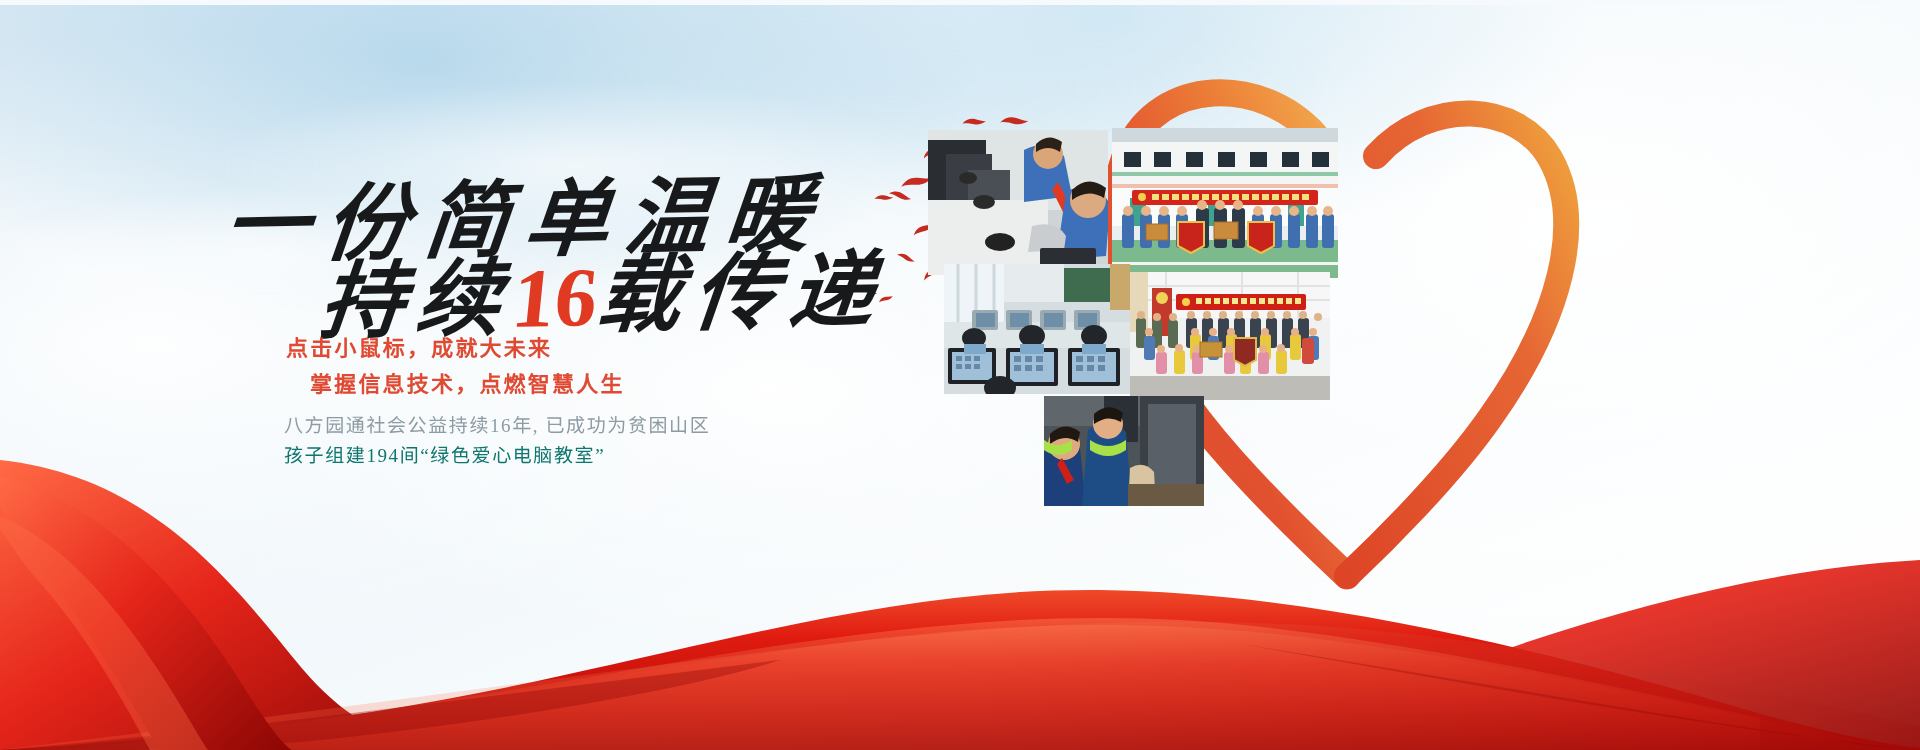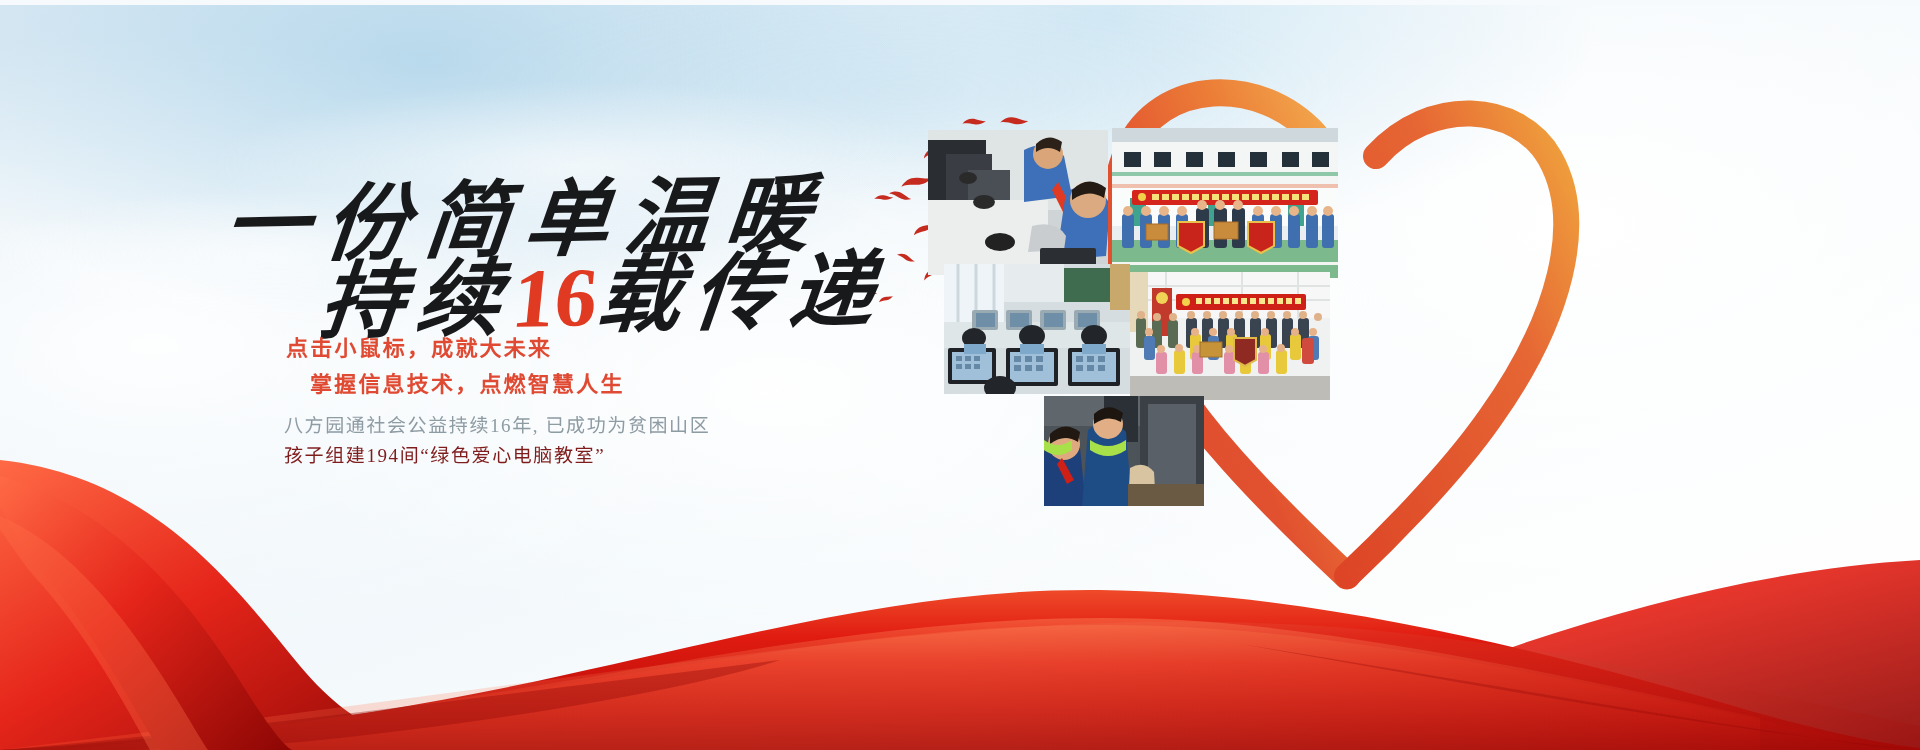--- a/index.html
+++ b/index.html
@@ -428,21 +428,21 @@
     <div class="head head1">一份简单温暖</div>
 
     <div class="head head2">
       <span>持续</span><span class="num" style="color:#e03a22;">16</span><span>载传递</span>
     </div>
 
     <div class="sub sub1" style="color:#e04a33;">点击小鼠标，成就大未来</div>
     <div class="sub sub2" style="color:#e04a33;">掌握信息技术，点燃智慧人生</div>
 
     <div class="body body1" style="color:#8d9ba3;text-align:center;">八方园通社会公益持续16年, 已成功为贫困山区</div>
-    <div class="body body2" style="color:#7f1d1d;">孩子组建194间“绿色爱心电脑教室”</div>
+    <div class="body body2" style="color:#0f766e;">孩子组建194间“绿色爱心电脑教室”</div>
   </div>
 
   <svg class="silk" viewBox="0 0 1920 330" preserveAspectRatio="none">
     <defs>
       <linearGradient id="s1" x1="0" y1="0" x2="0" y2="1">
         <stop offset="0" stop-color="#ef4a2a"></stop>
         <stop offset=".30" stop-color="#e01b10"></stop>
         <stop offset=".70" stop-color="#c00f0a"></stop>
         <stop offset="1" stop-color="#a00806"></stop>
       </linearGradient>

